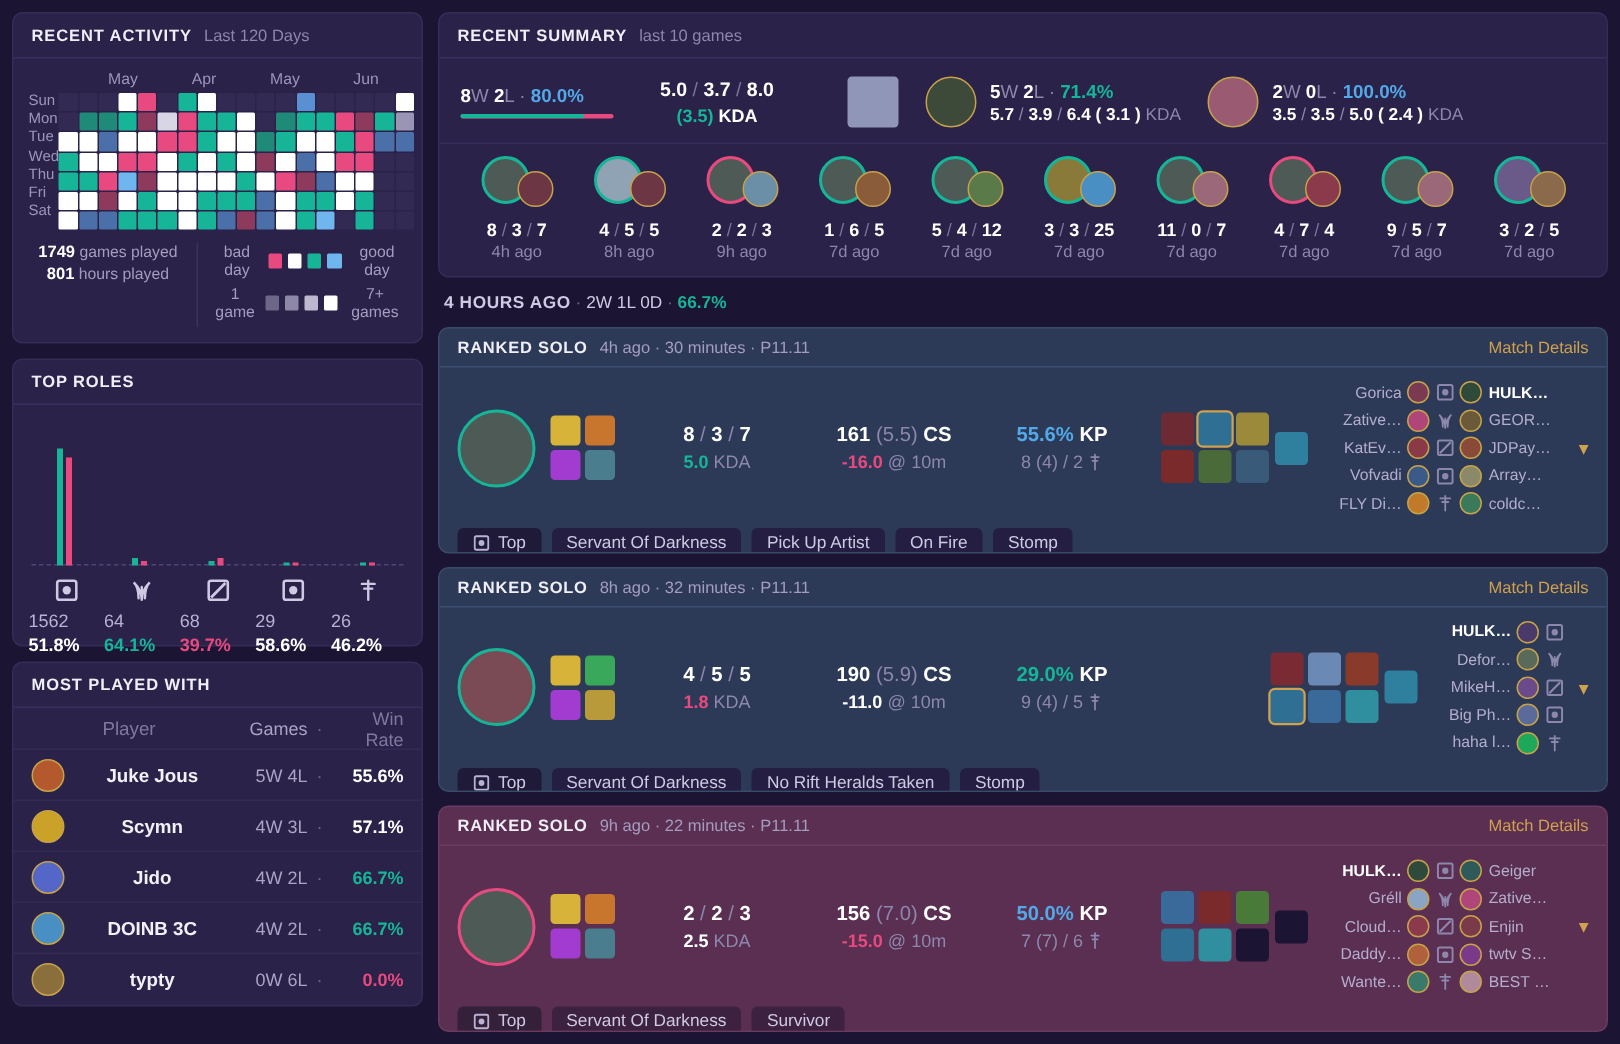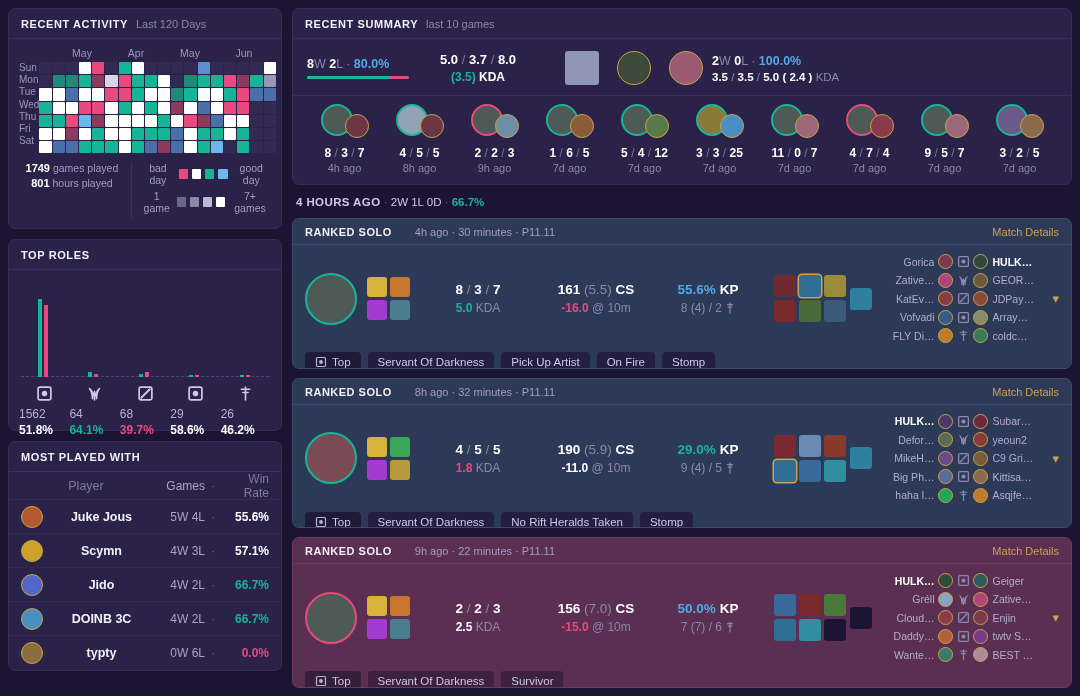--- a/index.html
+++ b/index.html
@@ -128,21 +128,21 @@
   .day-hd .dot { color: #6d6690; }
   .day-hd .g { color: #16b598; font-weight: bold; }
 
   .match { border-radius: 7px; overflow: hidden; border: 1px solid #3b3466; }
   .match.win { background: #2c3a57; border-color: #3a4a6b; }
   .match.loss { background: #5a2f51; border-color: #6b3a60; }
   .m-hd { display: flex; align-items: center; padding: 7px 12px 6px 12px; font-size: 11px; }
   .match.win .m-hd { border-bottom: 1px solid #3d4e71; }
   .match.loss .m-hd { border-bottom: 1px solid #6d3c62; }
   .m-q { font-weight: bold; letter-spacing: .5px; color: #f0eef8; margin-right: 8px; }
-  .m-meta { color: #a49dc0; flex: 1; margin-left: 15px; }
+  .m-meta { color: #a49dc0; flex: 1; }
   .m-det { color: #d0a14e; font-size: 11px; cursor: pointer; }
 
   .m-body { display: flex; align-items: center; padding: 8px 12px 6px 12px; }
   .m-champ { position: relative; width: 58px; flex: none; }
   .m-cav { width: 52px; height: 52px; border-radius: 50%; border: 2.5px solid #16b598; }
   .match.loss .m-cav { border-color: #e84a7f; }
   .m-spells { display: grid; grid-template-columns: 20px 20px; gap: 3px; margin-left: 4px; flex: none; }
   .m-spells i { width: 20px; height: 20px; border-radius: 3px; display: block; }
   .m-stats { display: flex; flex: 1; margin-left: 14px; }
   .m-st { flex: none; }
@@ -530,20 +530,24 @@
           <div class="l2"><span class="g">(3.5)</span>
             <b>KDA</b></div>
         </div>
 
         <div id="rs-champs" style="display:flex;flex:1">
             <div class="rs-champ">
               <span class="rs-cav sq" style="background:#8f96b8"></span>
             </div>
             <div class="rs-champ">
               <span class="rs-cav " style="background:#3d4a3a"></span>
+              <div>
+                <div class="rs-l1"><b>5</b>W <b>2</b>L · <b style="color:#16b598">71.4%</b></div>
+                <div class="rs-l2"><b>5.7</b> / <b>3.9</b> / <b>6.4</b> <b>( 3.1 )</b> <span>KDA</span></div>
+              </div>
             </div>
             <div class="rs-champ">
               <span class="rs-cav " style="background:#9a5a72"></span>
               <div>
                 <div class="rs-l1"><b>2</b>W <b>0</b>L · <b style="color:#53a8e8">100.0%</b></div>
                 <div class="rs-l2"><b>3.5</b> / <b>3.5</b> / <b>5.0</b> <b>( 2.4 )</b> <span>KDA</span></div>
               </div>
             </div>
           </div>
       </div>
@@ -875,42 +879,20 @@
                     <rect x="2" y="2" width="12" height="12" rx="1.5" fill="none" stroke="#8d86ad" stroke-width="1.6"></rect>
                     <circle cx="8" cy="8" r="2.6" fill="#8d86ad"></circle>
                   </svg>
                 </div>
                 <div>
                   <svg class="ico" width="13" height="13" viewBox="0 0 16 16">
                     <path d="M8 2 L8 14 M4 4 L12 4 M5.5 7 L10.5 7" stroke="#8d86ad" stroke-width="1.5" fill="none" stroke-linecap="round"></path>
                   </svg>
                 </div>
               </div>
-              <div class="m-team right">
-                <div class="m-pl ">
-                  <span class="av" style="background:#6a2a3a"></span>
-                  <span class="nm">Subar…</span>
-                </div>
-                <div class="m-pl ">
-                  <span class="av" style="background:#8a3a3a"></span>
-                  <span class="nm">yeoun2</span>
-                </div>
-                <div class="m-pl ">
-                  <span class="av" style="background:#7a5a3a"></span>
-                  <span class="nm">C9 Gri…</span>
-                </div>
-                <div class="m-pl ">
-                  <span class="av" style="background:#8a6a4a"></span>
-                  <span class="nm">Kittisa…</span>
-                </div>
-                <div class="m-pl ">
-                  <span class="av" style="background:#c07a2a"></span>
-                  <span class="nm">Asqjfe…</span>
-                </div>
-              </div>
               <span class="m-chev">▾</span>
             </div>
           </div>
           <div class="m-tags">
             <span class="tag role">
               <span>
                 <svg class="ico" width="12" height="12" viewBox="0 0 16 16">
                   <rect x="2" y="2" width="12" height="12" rx="1.5" fill="none" stroke="#b9b2d4" stroke-width="1.6"></rect>
                   <circle cx="8" cy="8" r="2.6" fill="#b9b2d4"></circle>
                 </svg>

